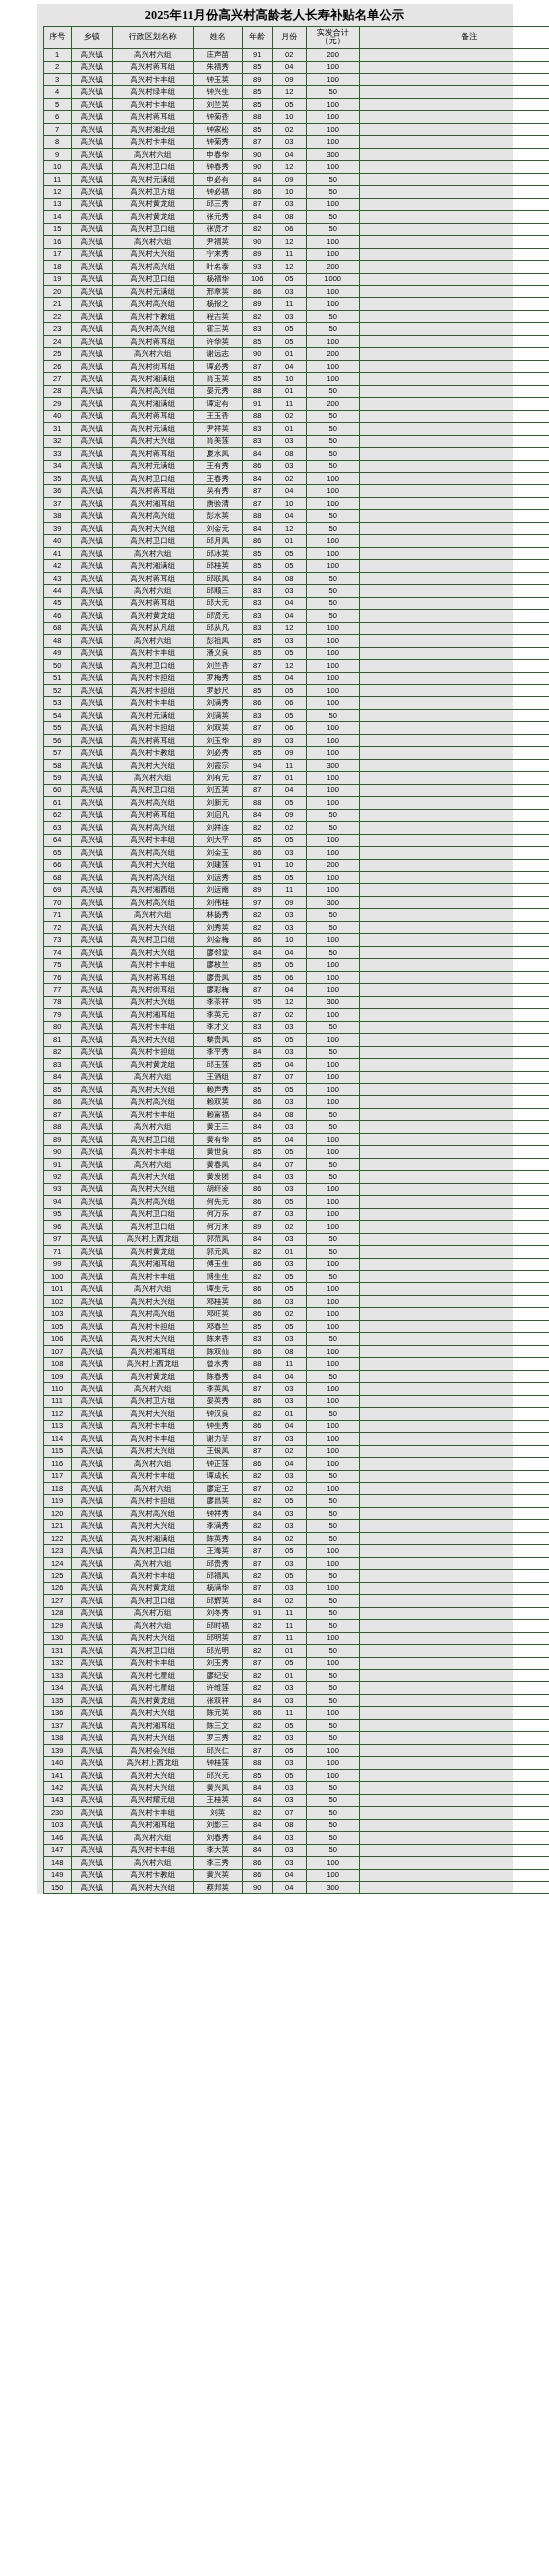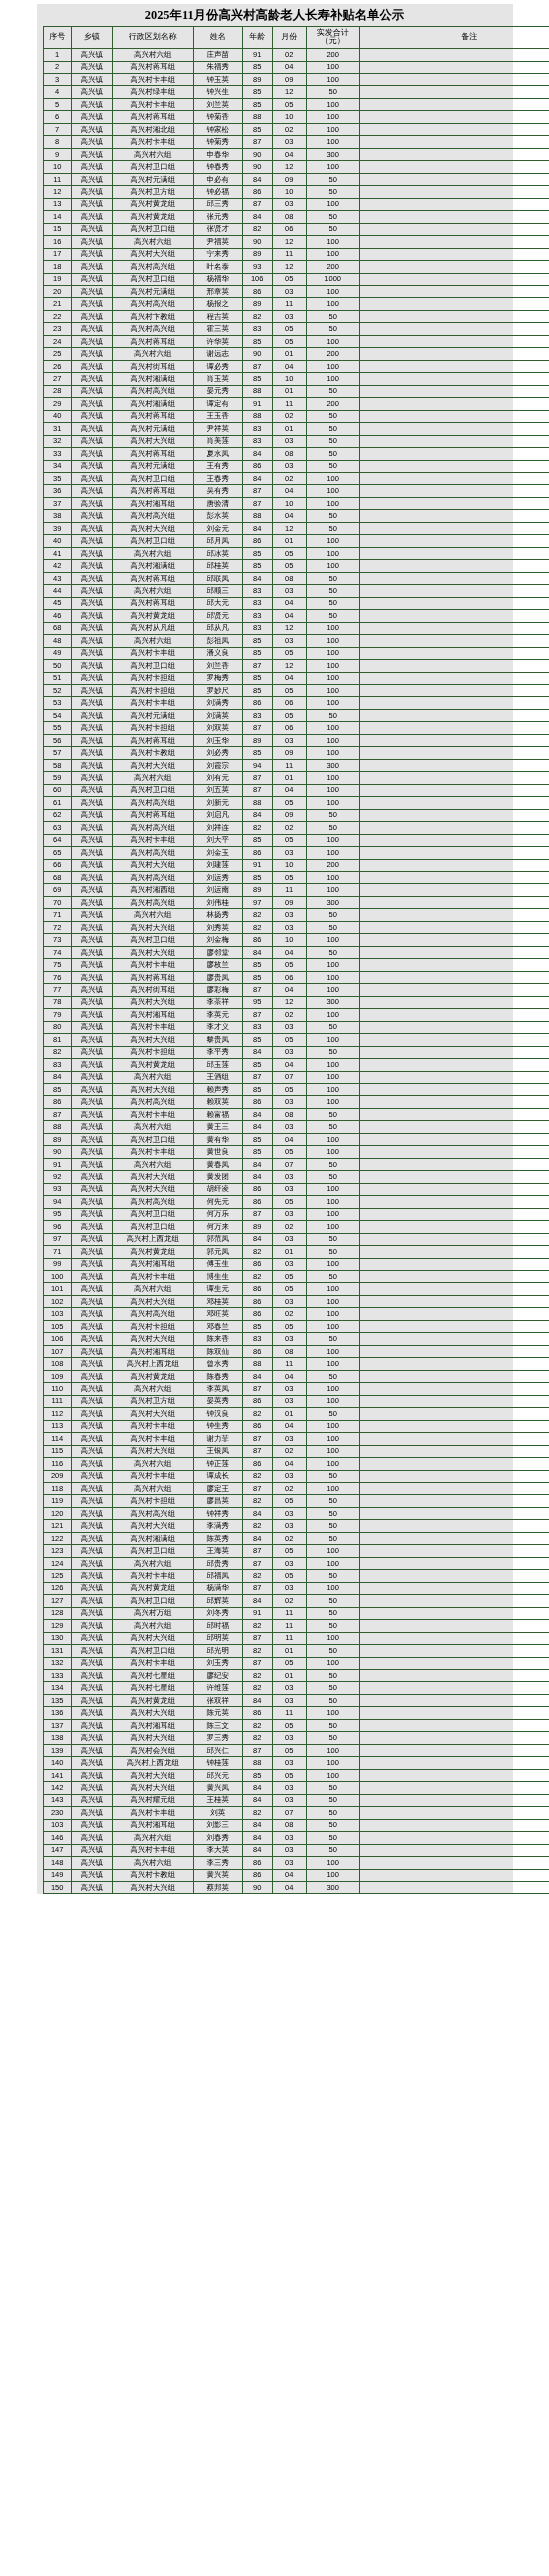--- a/index.html
+++ b/index.html
@@ -1217,21 +1217,21 @@
           <td>116</td>
           <td>高兴镇</td>
           <td>高兴村六组</td>
           <td>钟正莲</td>
           <td>86</td>
           <td>04</td>
           <td>100</td>
           <td></td>
         </tr>
         <tr>
-          <td>209</td>
+          <td>117</td>
           <td>高兴镇</td>
           <td>高兴村卡丰组</td>
           <td>谭成长</td>
           <td>82</td>
           <td>03</td>
           <td>50</td>
           <td></td>
         </tr>
         <tr>
           <td>118</td>

